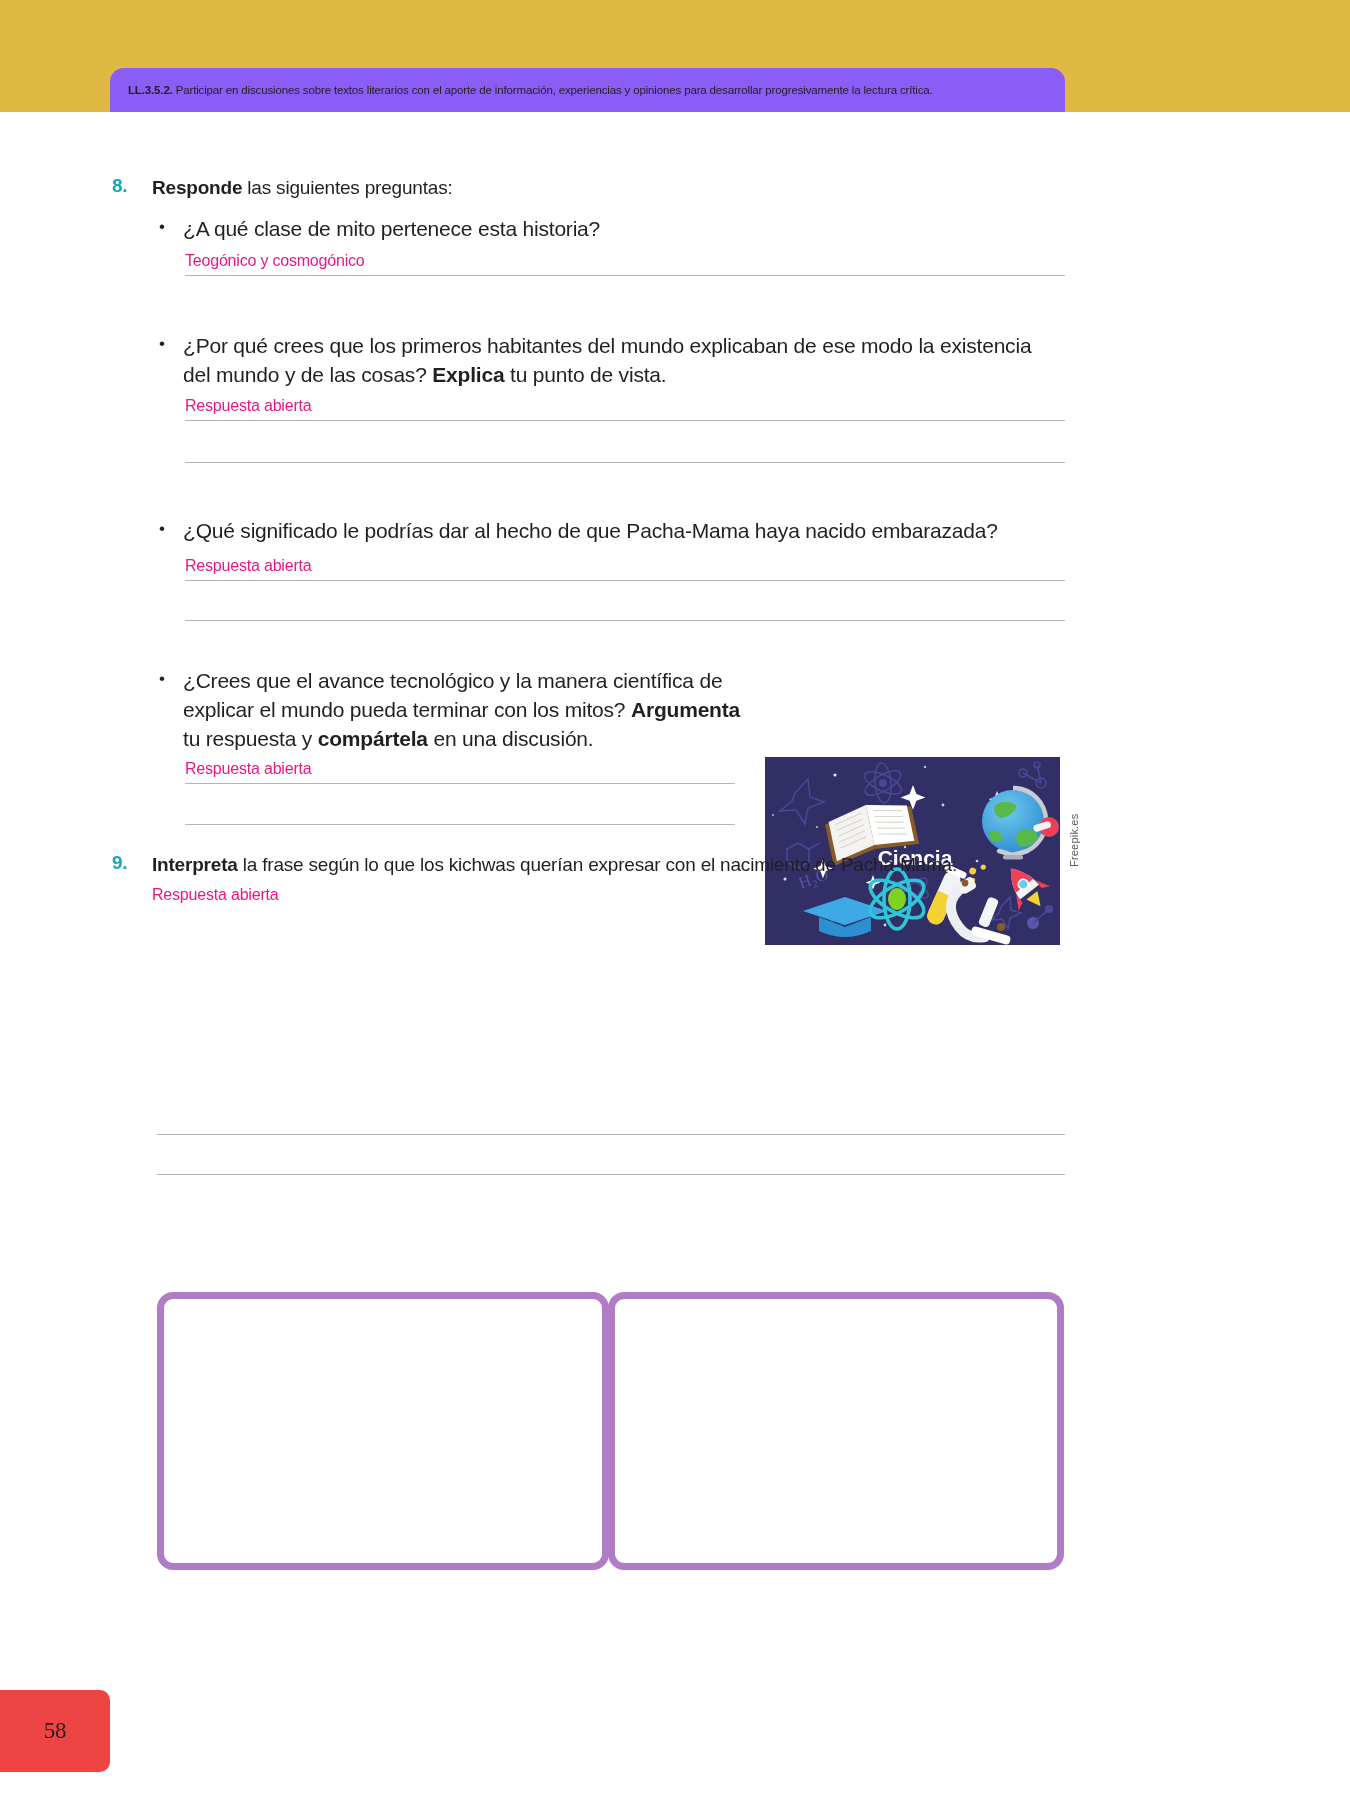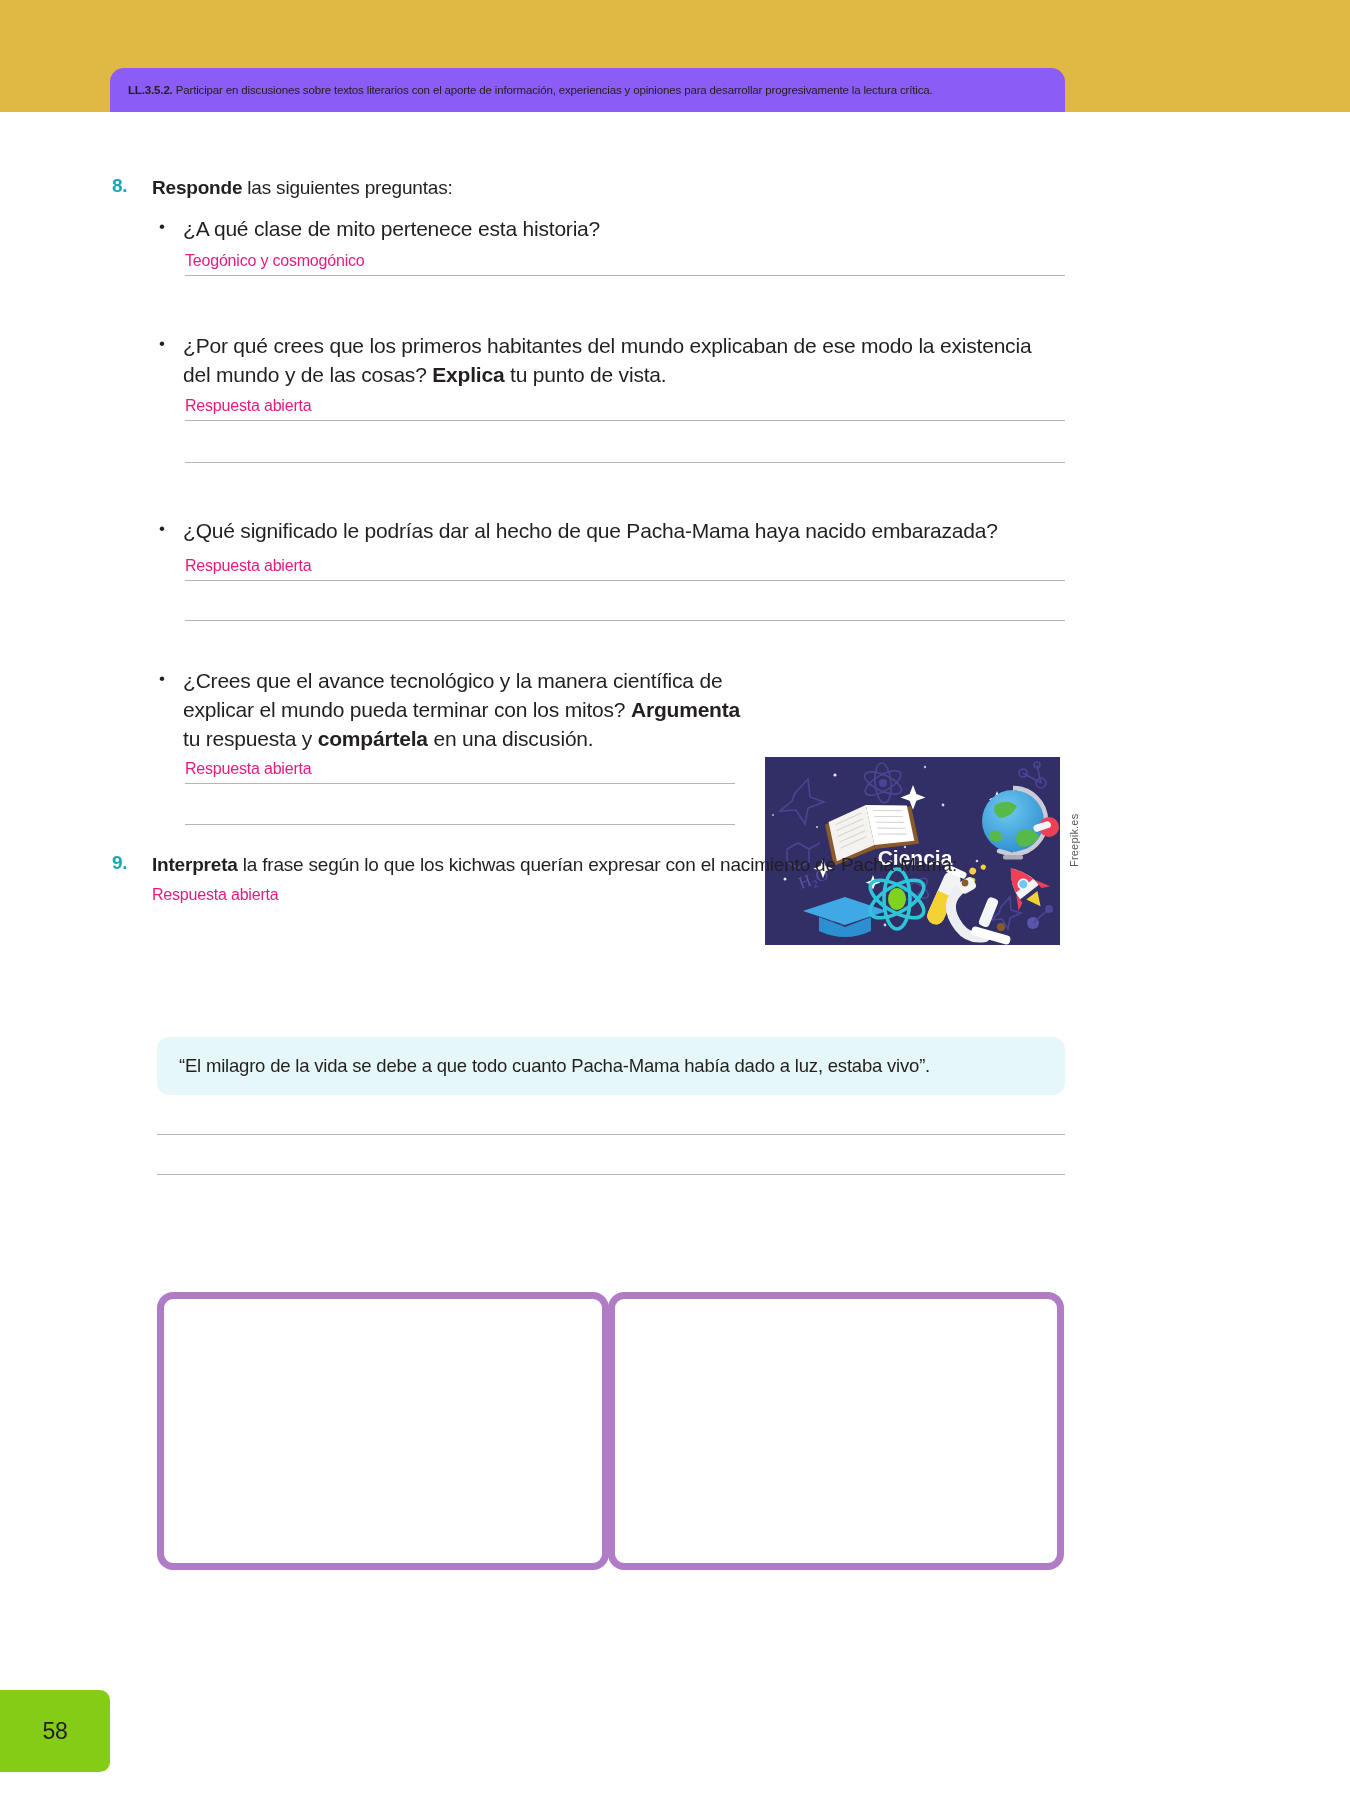--- a/index.html
+++ b/index.html
@@ -182,25 +182,26 @@
   #draw-box-left  { width: 452px; }
   #draw-box-right { width: 456px; margin-left: -1px; }
 
   
   #page-number-tab {
     position: absolute;
     left: 0;
     top: 1578px;
     width: 110px;
     height: 82px;
-    background: #84cc16;
+    background: #ef4444;
     border-radius: 0 10px 10px 0;
     display: flex;
     align-items: center;
     justify-content: center;
+    font-family: Liberation Serif, serif;
   }
   #page-number {
     font-size: 23px;
     color: #231f20;
     letter-spacing: -0.3px;
   }
 </style>
 </head>
 <body>
 
@@ -406,23 +407,20 @@
   <div id="science-credit">Freepik.es</div>
 
   <div class="exercise" style="left:112px; top:740px; width:955px;">
     <div class="ex-num">9.</div>
     <div class="ex-body">
       <b>Interpreta</b><span> la frase según lo que los kichwas querían expresar con el nacimiento de Pacha-Mama:</span>
     </div>
   </div>
   <div class="answer-text" style="left:152px; top:774px;">Respuesta abierta</div>
 
-  <div id="quote-box">
-    <span id="quote-text">“El milagro de la vida se debe a que todo cuanto Pacha-Mama había dado a luz, estaba vivo”.</span>
-  </div>
 
   <div class="answer-line" style="left:157px; top:1022px; width:908px;"></div>
   <div class="answer-line" style="left:157px; top:1062px; width:908px;"></div>
 
 
   <div id="draw-frame">
     <div class="draw-box" id="draw-box-left"></div>
     <div class="draw-box" id="draw-box-right"></div>
   </div>
 

